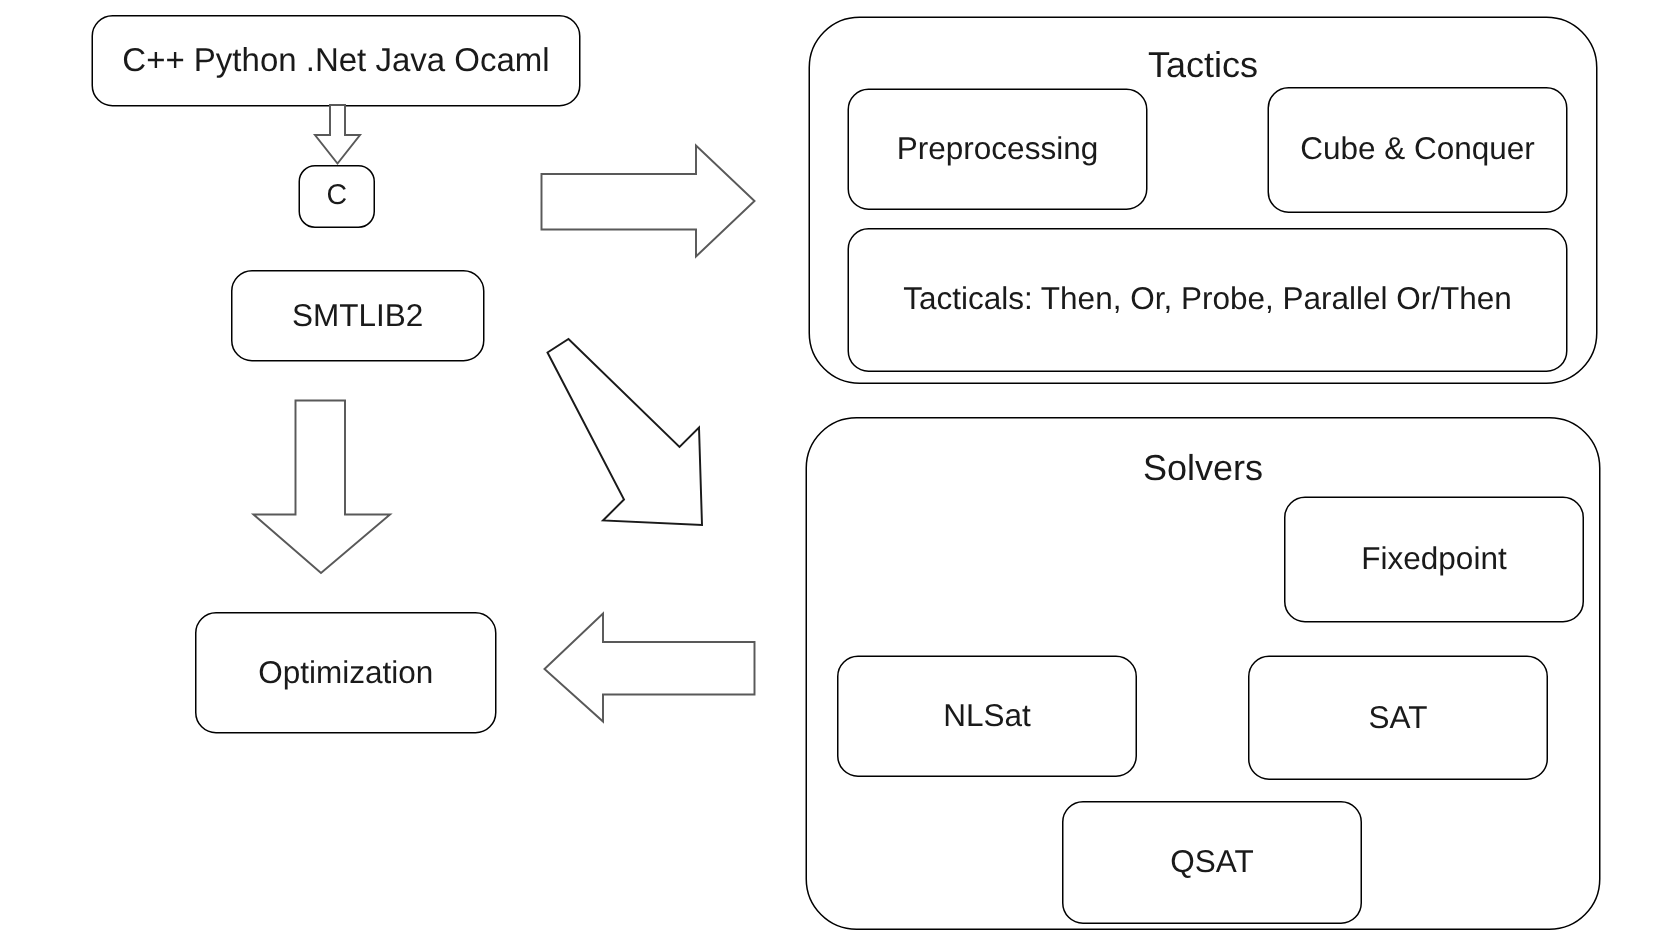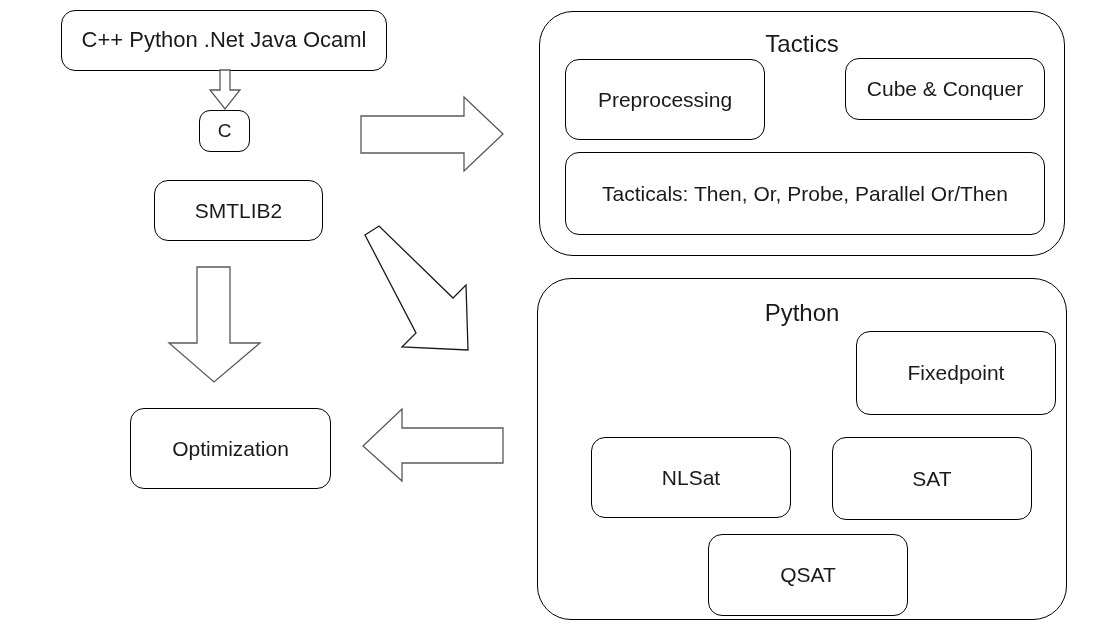--- a/index.html
+++ b/index.html
@@ -113,38 +113,38 @@
   </div>
 
   <div class="panel" style="left:539px; top:11px; width:526px; height:245px;">
     <div class="panel-title" style="top:18px; left:0;">Tactics</div>
   </div>
 
   <div class="node" style="left:565px; top:59px; width:200px; height:81px;">
     <span>Preprocessing</span>
   </div>
 
-  <div class="node" style="left:845px; top:58px; width:200px; height:62px;">
+  <div class="node" style="left:845px; top:58px; width:200px; height:84px;">
     <span>Cube &amp; Conquer</span>
   </div>
 
-  <div class="node" style="left:565px; top:152px; width:480px; height:83px;">
+  <div class="node" style="left:565px; top:152px; width:480px; height:96px;">
     <span>Tacticals: Then, Or, Probe, Parallel Or/Then</span>
   </div>
 
   <div class="panel" style="left:537px; top:278px; width:530px; height:342px;">
-    <div class="panel-title" style="top:20px; left:0;">Python</div>
+    <div class="panel-title" style="top:20px; left:0;">Solvers</div>
   </div>
 
 
   <div class="node" style="left:832px; top:331px; width:200px; height:84px;margin-left:24px;">
     <span>Fixedpoint</span>
   </div>
 
-  <div class="node" style="left:591px; top:437px; width:200px; height:81px;">
+  <div class="node" style="left:558px; top:437px; width:200px; height:81px;">
     <span>NLSat</span>
   </div>
 
   <div class="node" style="left:832px; top:437px; width:200px; height:83px;text-align:center;">
     <span>SAT</span>
   </div>
 
   <div class="node" style="left:708px; top:534px; width:200px; height:82px;text-align:right;">
     <span>QSAT</span>
   </div>

